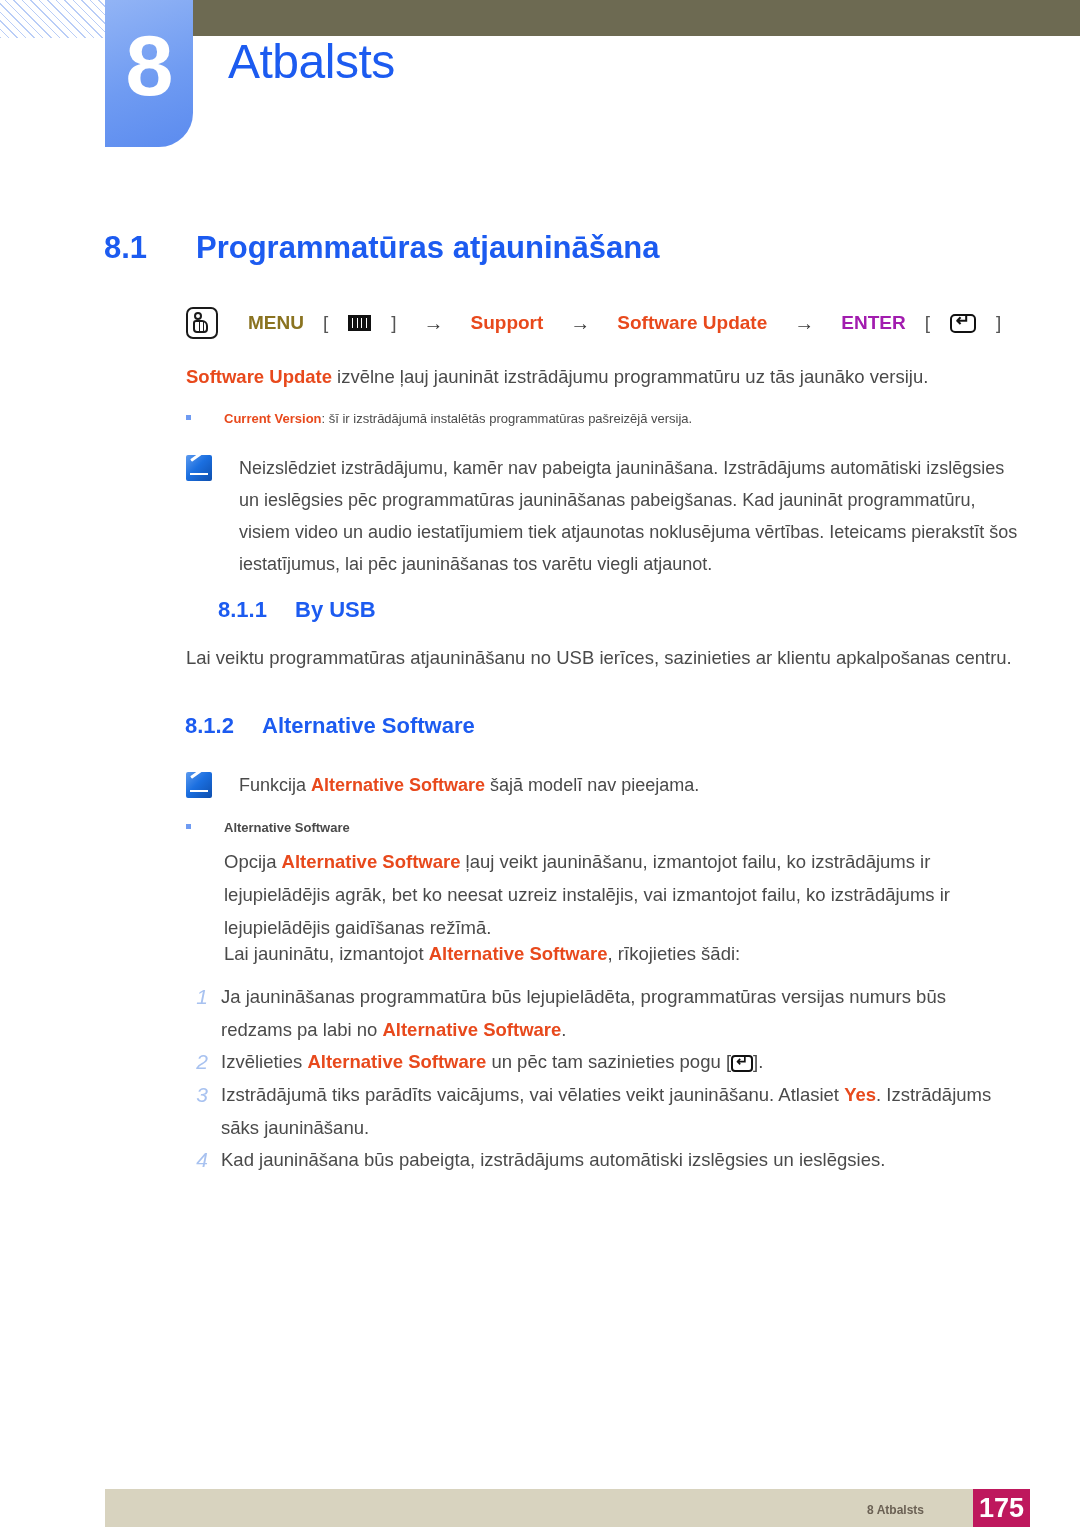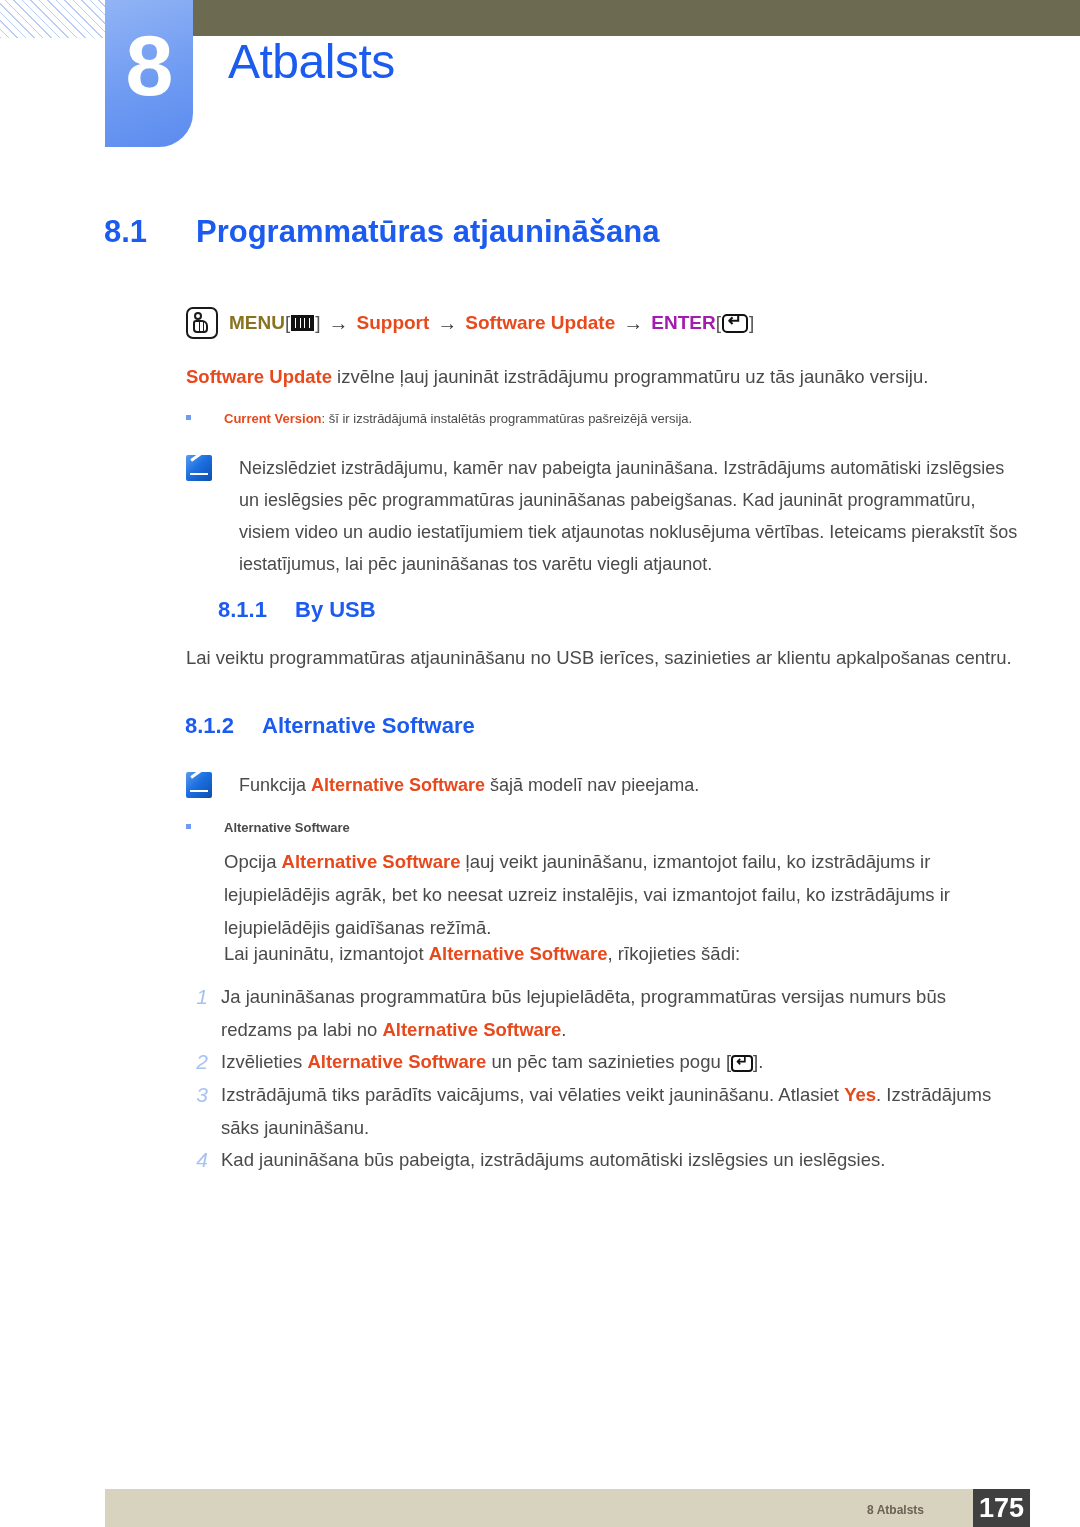--- a/index.html
+++ b/index.html
@@ -83,33 +83,34 @@
   .sec-title {
     position: absolute;
     left: 104px;
     top: 213px;
     font-size: 31px;
     line-height: 38px;
     font-weight: bold;
     color: #1c5bf0;
     white-space: nowrap;
   }
-  .sec-title .num { display: inline-block; width: 92px; }
+  .sec-title .num { display: inline-block; width: 92px; margin-top: 16px; }
 
   
   .menupath {
     position: absolute;
     left: 186px;
     top: 306px;
     height: 34px;
     display: flex;
     align-items: center;
     font-size: 19px;
     font-weight: bold;
     white-space: nowrap;
+    gap: 19px;
   }
   .icon-hand {
     width: 28px; height: 28px;
     border: 2px solid #1a1a1a;
     border-radius: 7px;
     margin-right: 11px;
     position: relative;
     flex: 0 0 auto;
     background: #fff;
   }
@@ -318,21 +319,21 @@
     font-weight: bold;
     color: #6b6154;
     white-space: nowrap;
   }
   .footer-page {
     position: absolute;
     left: 973px;
     top: 1489px;
     width: 57px;
     height: 38px;
-    background: #404040;
+    background: #be185d;
     color: #ffffff;
     font-size: 27px;
     line-height: 38px;
     font-weight: bold;
     text-align: center;
   }
 </style>
 </head>
 <body>
 

